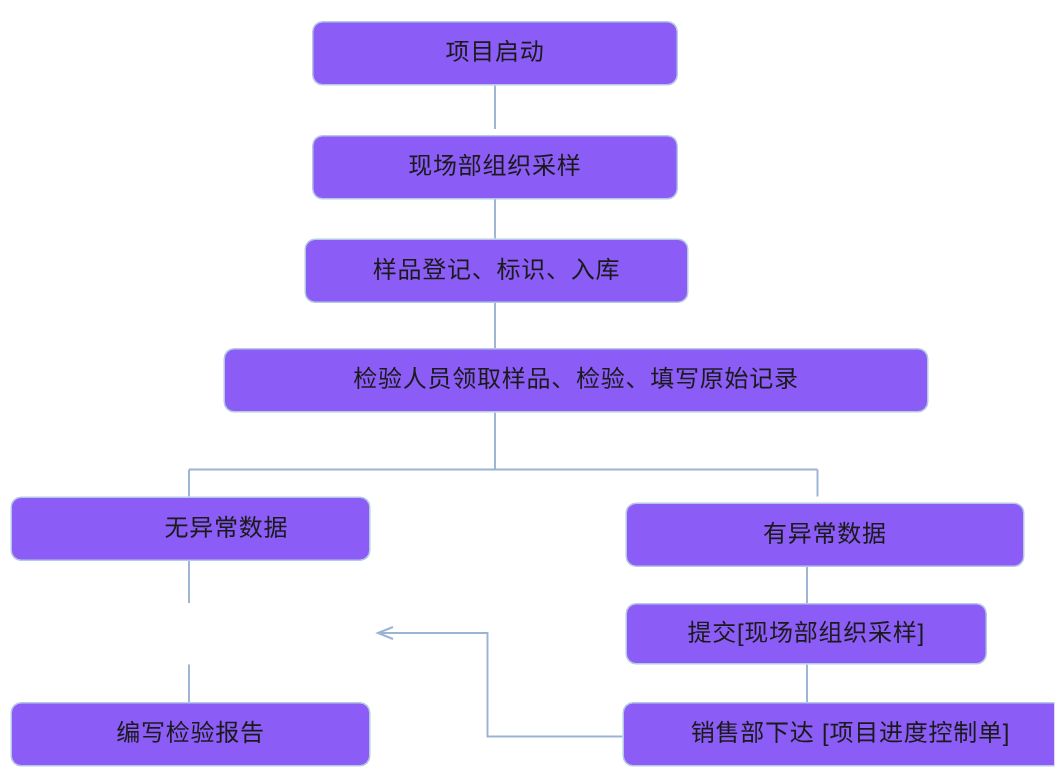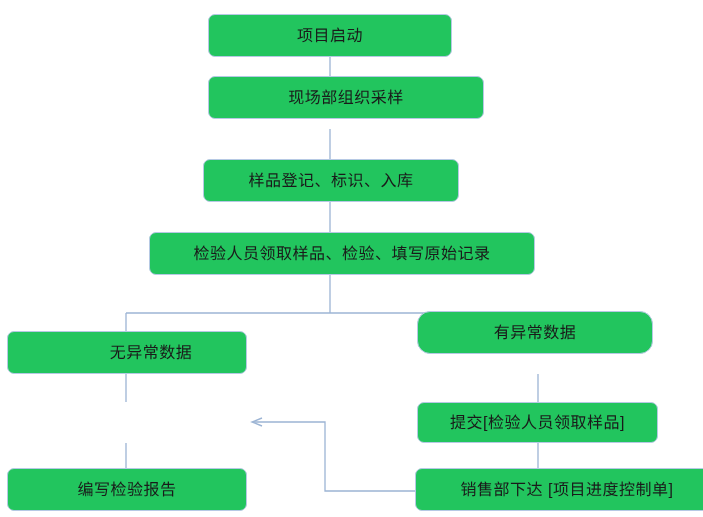--- a/index.html
+++ b/index.html
@@ -12,21 +12,21 @@
     position: relative;
     width: 703px;
     height: 517px;
     background: #ffffff;
     overflow: hidden;
     font-family: "Liberation Sans", "DejaVu Sans", sans-serif;
   }
   .node {
     position: absolute;
     box-sizing: border-box;
-    background: #22c55e;
+    background: #8b5cf6;
     border: 1px solid #b6c9e4;
     border-radius: 7px;
     display: flex;
     align-items: center;
     justify-content: center;
     color: #1a1a1a;
     font-size: 16px;
     line-height: 1.2;
     letter-spacing: 0.5px;
     white-space: nowrap;
@@ -82,43 +82,43 @@
     <path class="edge-line" d="M 538 443 L 538 468"></path>
 
     <path class="edge-line" d="M 415 491 L 325 491 L 325 422 L 253 422"></path>
     <path class="edge-arrowhead" d="M 262 418 L 252 422 L 262 426"></path>
   </svg>
 
   <div class="node" style="left:208px; top:14px; width:244px; height:43px;">
     <span>项目启动</span>
   </div>
 
-  <div class="node" style="left:208px; top:76px; width:276px; height:43px;">
+  <div class="node" style="left:208px; top:90px; width:244px; height:43px;">
     <span>现场部组织采样</span>
   </div>
 
   <div class="node" style="left:203px; top:159px; width:256px; height:43px;text-align:center;">
     <span>样品登记、标识、入库</span>
   </div>
 
-  <div class="node" style="left:149px; top:232px; width:386px; height:43px;">
+  <div class="node" style="left:149px; top:232px; width:470px; height:43px;">
     <span>检验人员领取样品、检验、填写原始记录</span>
   </div>
 
   <div class="node" style="left:7px; top:331px; width:240px; height:43px;padding-left:48px;">
     <span>无异常数据</span>
   </div>
 
-  <div class="node" style="left:417px; top:311px; width:236px; height:43px;border-radius:13px;">
+  <div class="node" style="left:417px; top:335px; width:266px; height:43px;">
     <span>有异常数据</span>
   </div>
 
 
   <div class="node" style="left:417px; top:402px; width:241px; height:41px;">
-    <span>提交[检验人员领取样品]</span>
+    <span>提交[现场部组织采样]</span>
   </div>
 
   <div class="node" style="left:7px; top:468px; width:240px; height:43px;">
     <span>编写检验报告</span>
   </div>
 
   <div class="node" style="left:415px; top:468px; width:304px; height:43px;">
     <span>销售部下达 [项目进度控制单]</span>
   </div>
 

